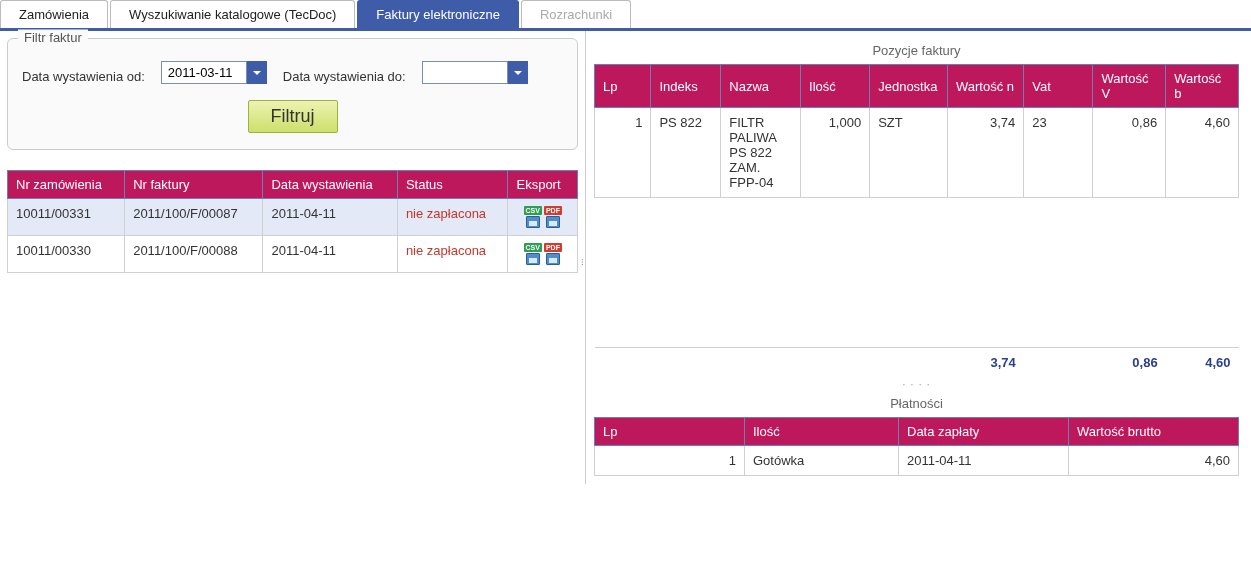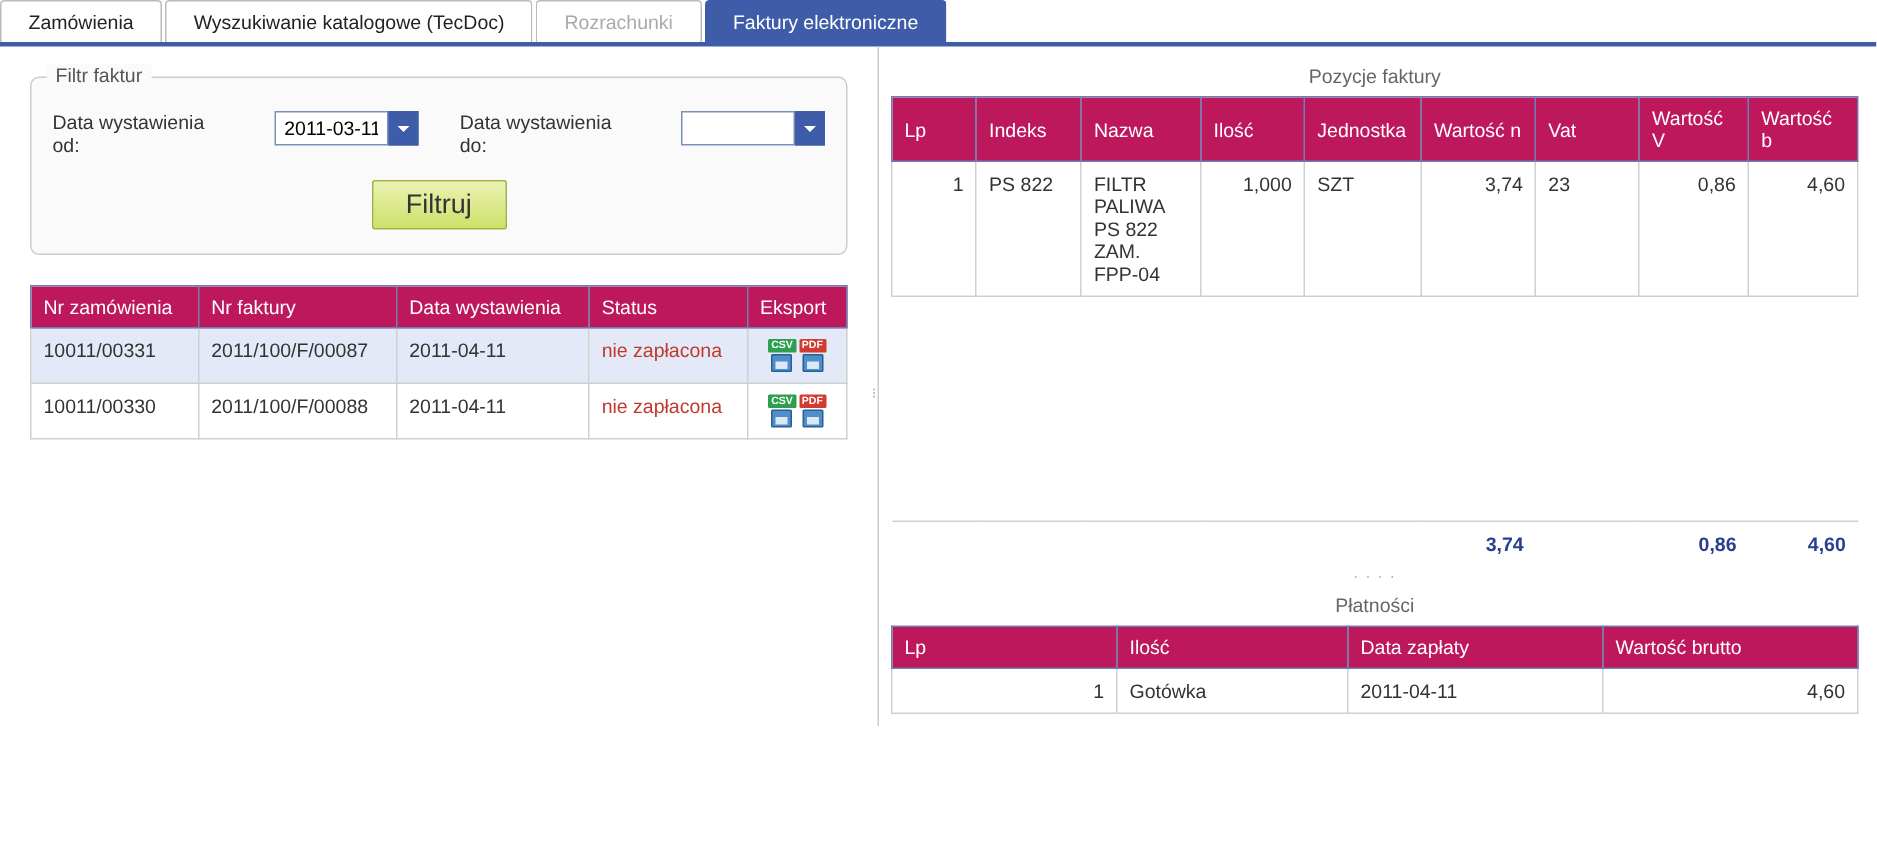--- a/index.html
+++ b/index.html
@@ -28,21 +28,21 @@
   background: #3f5ca8;
   color: #fff;
   border-color: #3f5ca8;
 }
 .tab.disabled { color: #aaa; cursor: default; }
 .main {
   display: flex;
 }
 .left {
   width: 586px;
-  padding: 20px;
+  padding: 7px;
   border-right: 1px solid #ccc;
   position: relative;
 }
 .splitter-dots {
   position: absolute;
   right: -3px;
   top: 50%;
   color: #999;
   font-size: 10px;
   letter-spacing: -1px;
@@ -65,33 +65,33 @@
   top: -2px;
   left: 10px;
   background: #fafafa;
   padding: 0 6px;
   font-size: 13px;
   color: #555;
   transform: translateY(-50%);
 }
 .filter-row {
   display: flex;
-  align-items: flex-start;
-  gap: 28px;
+  align-items: flex-end;
+  gap: 16px;
   margin-top: 10px;
 }
 .filter-row label { color: #333; }
 .date-group {
   display: inline-flex;
   align-items: stretch;
 }
 .date-input {
   border: 1px solid #7a8fb8;
   padding: 3px 6px;
-  width: 76px;
+  width: 86px;
   font-size: 13px;
   font-family: inherit;
 }
 .date-btn {
   width: 20px;
   background: #3f5ca8;
   border: 1px solid #3f5ca8;
   display: flex;
   align-items: center;
   justify-content: center;
@@ -195,22 +195,22 @@
   letter-spacing: 1px;
   padding: 2px 0;
 }
 </style>
 </head>
 <body>
 
 <div class="tabs">
   <div class="tab">Zamówienia</div>
   <div class="tab">Wyszukiwanie katalogowe (TecDoc)</div>
+  <div class="tab active">Faktury elektroniczne</div>
   <div class="tab disabled">Rozrachunki</div>
-  <div class="tab active">Faktury elektroniczne</div>
 </div>
 
 <div class="main">
   <div class="left">
     <div class="panel">
       <span class="panel-title">Filtr faktur</span>
       <div class="filter-row">
         <label>Data wystawienia od:</label>
         <span class="date-group">
           <input class="date-input" value="2011-03-11" style="">

